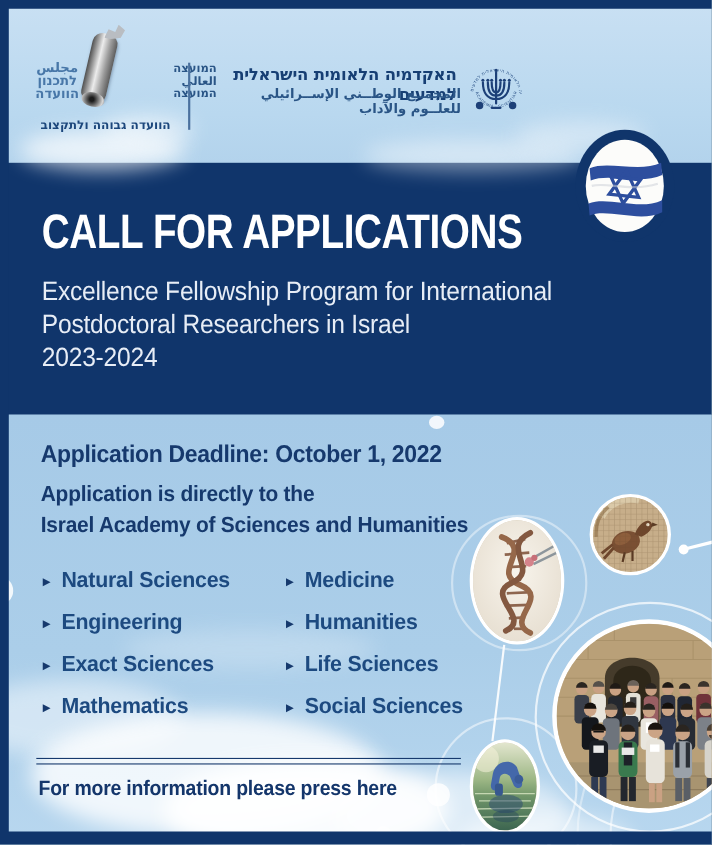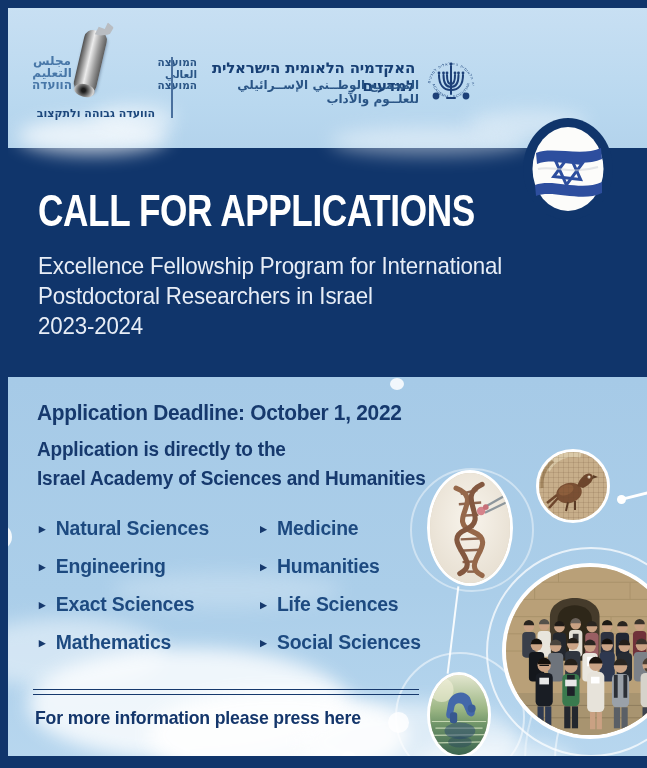--- a/index.html
+++ b/index.html
@@ -99,21 +99,21 @@
   <div class="cloud" style="left:28px;top:648px;width:320px;height:112px;opacity:.8"></div>
   <div class="cloud" style="left:148px;top:690px;width:260px;height:90px;opacity:.9"></div>
   <div class="cloud" style="left:300px;top:702px;width:220px;height:80px;opacity:.55"></div>
   <div class="cloud" style="left:415px;top:740px;width:160px;height:50px;opacity:.5"></div>
 
   <div class="scroll"></div>
   <div class="scroll-end"></div>
   <div class="scroll-crumple"></div>
   <div class="council-ar ar">
     <div>مجلس</div>
-    <div>التعليم</div>
+    <div>לתכנון</div>
     <div>הוועדה</div>
   </div>
   <div class="council-he he">
     <div>המועצה</div>
     <div>العالي</div>
     <div>המועצה</div>
   </div>
   <div class="council-he2 he">הוועדה גבוהה ולתקצוב</div>
 
   <div class="logo-divider"></div>

